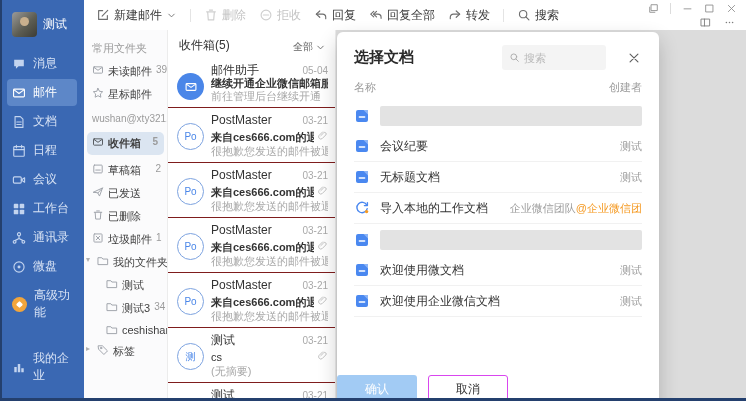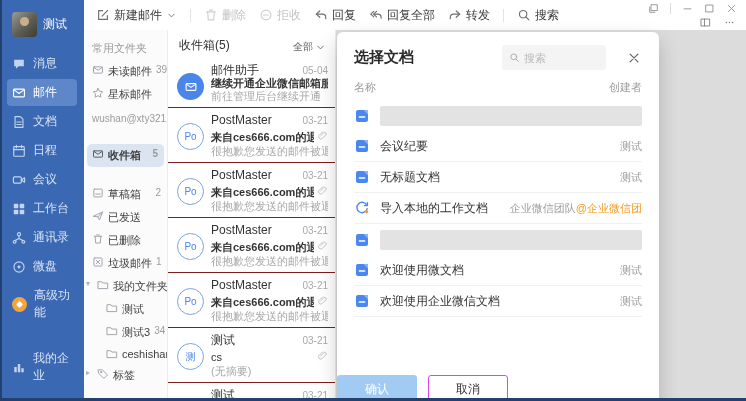--- a/index.html
+++ b/index.html
@@ -43,21 +43,21 @@
 
   .content { flex:1; display:flex; min-height:0; }
 
   
   .folders { width:84px; flex:none; background:#fbfbfc; border-right:1px solid #ececec; padding-top:6px; font-size:11px; color:#3f3f3f; overflow:hidden; }
   .f-section { color:#9b9b9b; padding:5px 8px 4px; font-size:11px; }
   .f-account { color:#9b9b9b; padding:7px 8px 4px; font-size:10px; white-space:nowrap; overflow:hidden; }
   .f-item { display:flex; align-items:flex-start; gap:4px; padding:4px 6px 4px 8px; white-space:nowrap; cursor:default; }
   .f-item .ic { width:12px; height:12px; color:#9fa4ab; }
   .f-item .count { margin-left:auto; color:#9b9b9b; font-size:10px; }
-  .f-item.active { background:#dbe5f1; font-weight:bold; border-radius:5px; margin:16px 3px; padding-left:5px; }
+  .f-item.active { background:#dbe5f1; font-weight:bold; border-radius:5px; margin:4px 3px; padding-left:5px; }
   .f-item.active .ic { color:#55595f; }
   .f-item.child { padding-left:22px; }
   .f-caret { color:#b0b0b0; font-size:8px; width:7px; flex:none; }
   .f-item.has-caret { padding-left:2px; }
 
   
   .maillist { width:168px; flex:none; border-right:1px solid #ececec; display:flex; flex-direction:column; overflow:hidden; background:#fff; }
   .ml-header { flex:none; display:flex; align-items:flex-end; justify-content:space-between; padding:7px 9px 4px 11px; font-size:12px; color:#333;gap:40px; }
   .ml-filter { color:#666; display:flex; align-items:center; gap:2px; font-size:10px; cursor:default; }
   .mail-item { display:flex; gap:7px; padding:5px 7px 4px 9px; border-bottom:1px solid #7f1d1d; cursor:default; }

